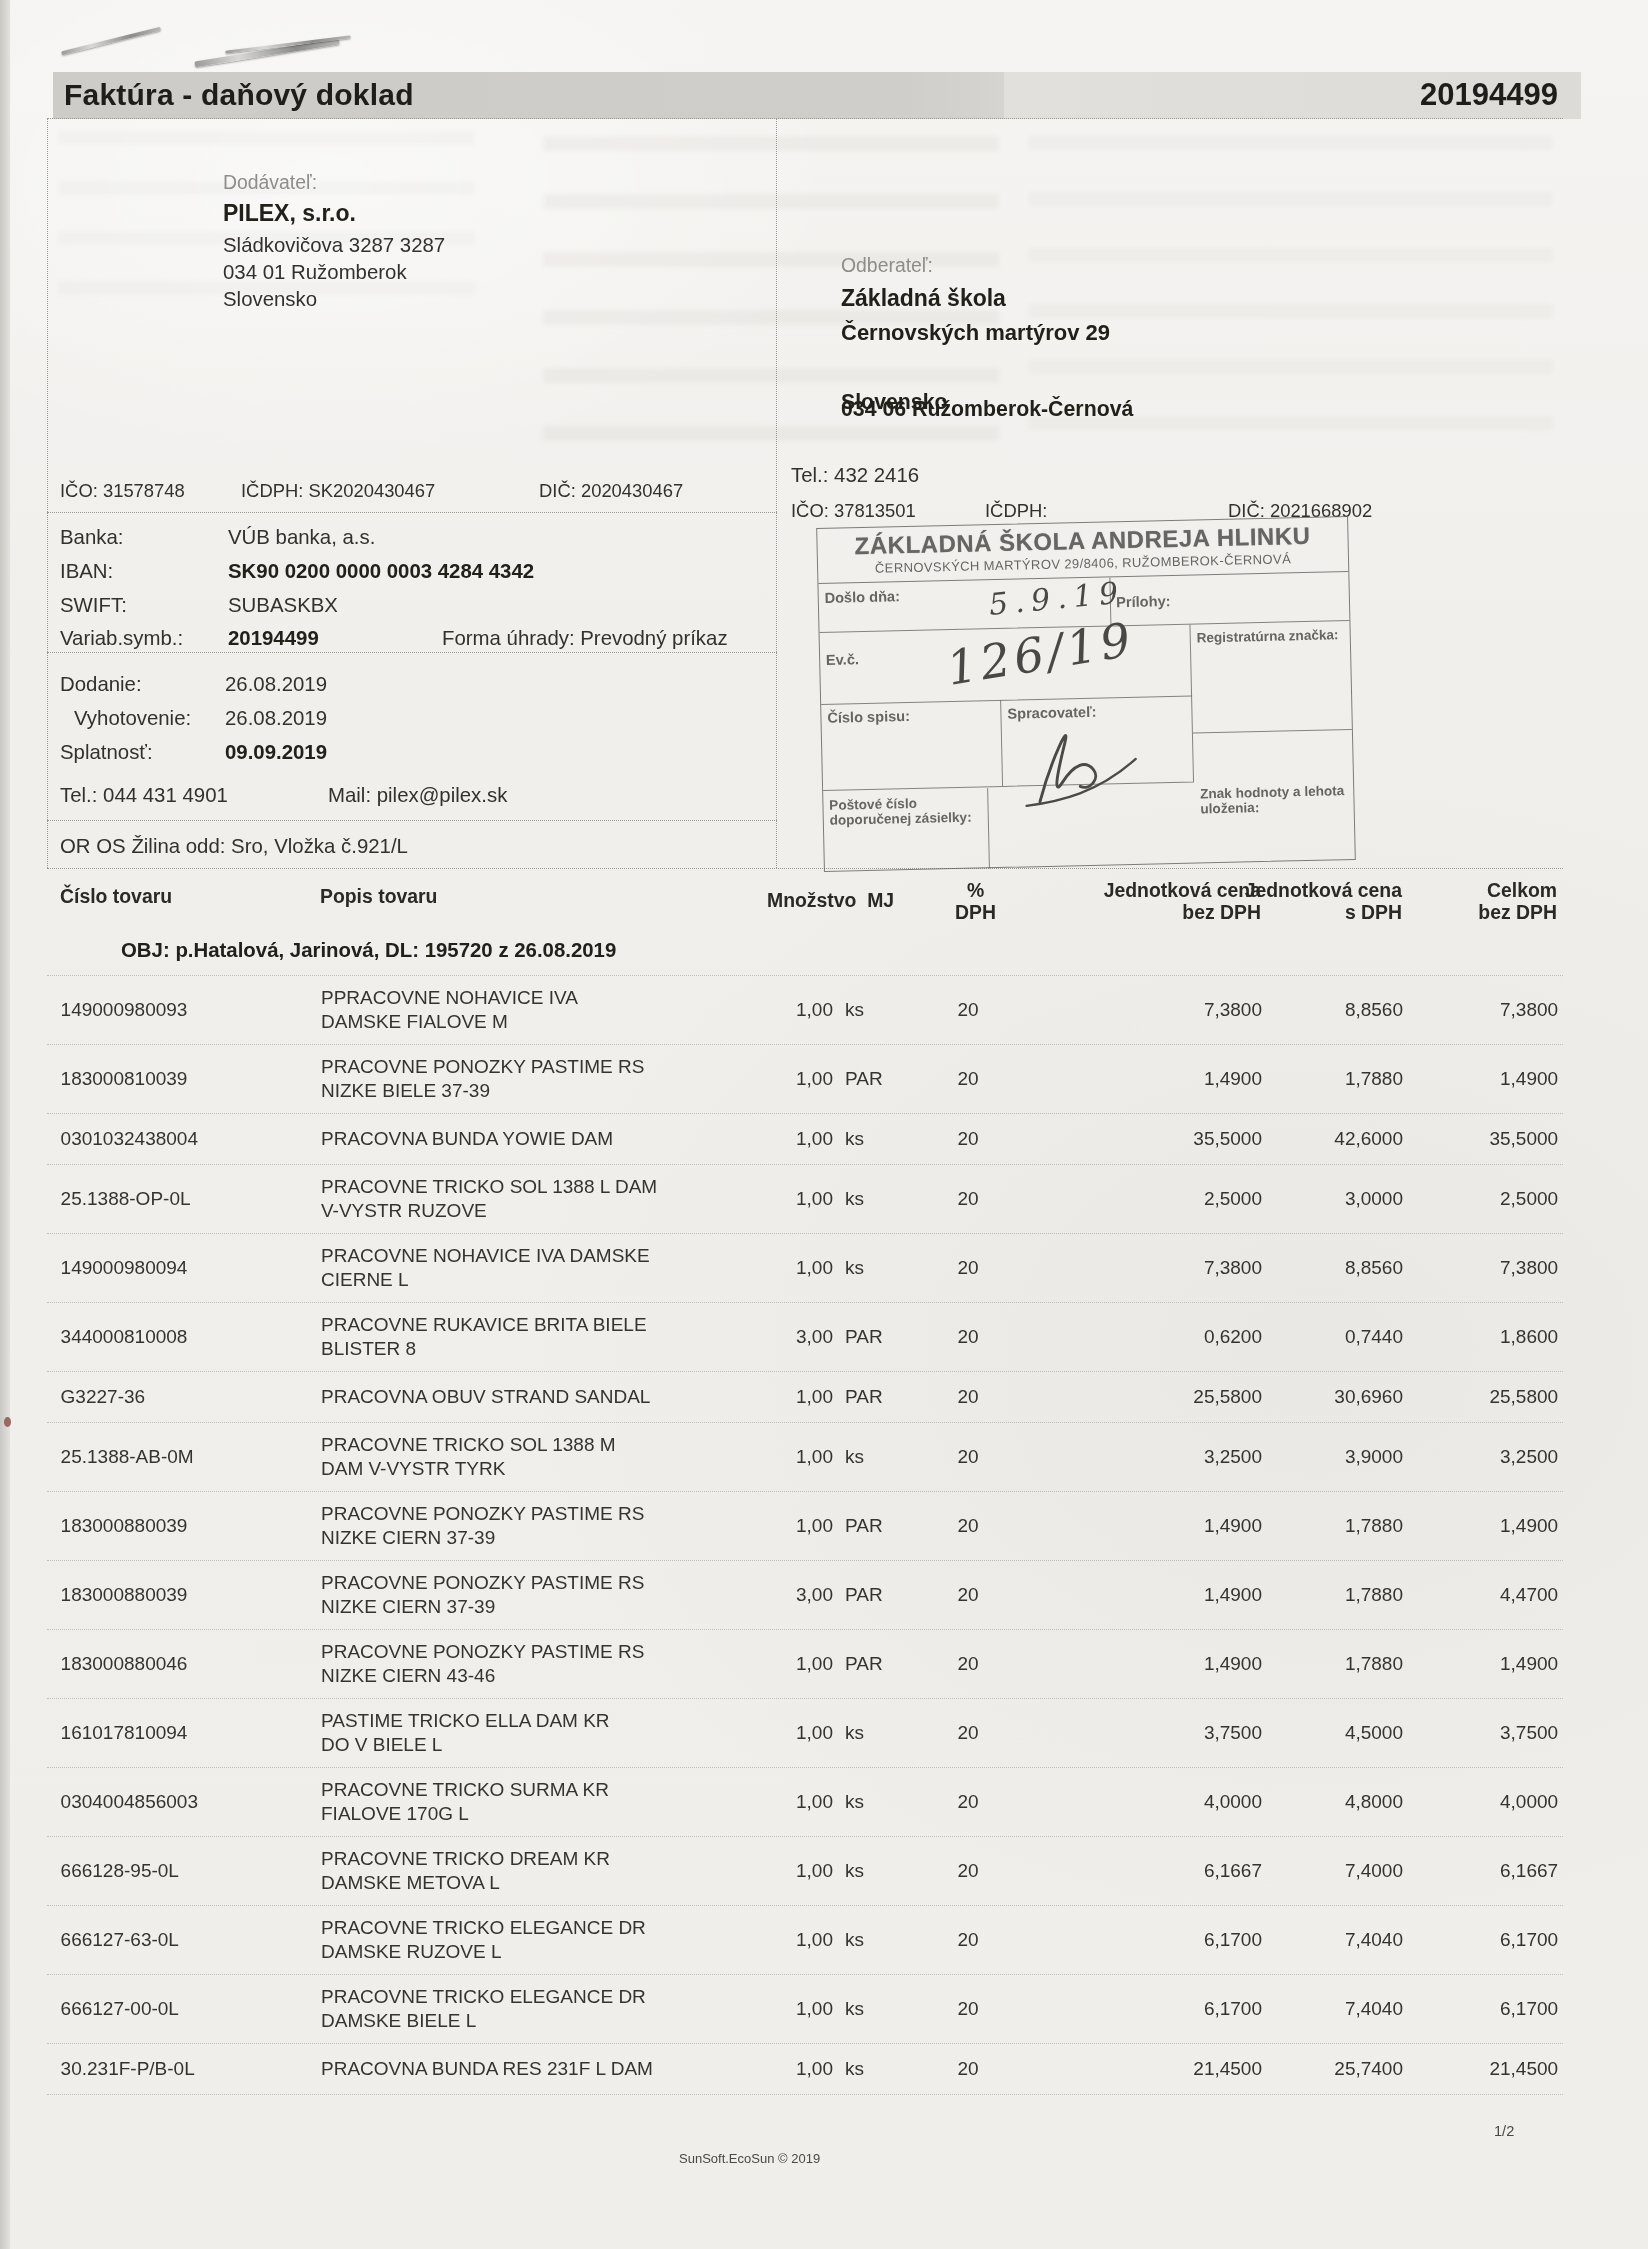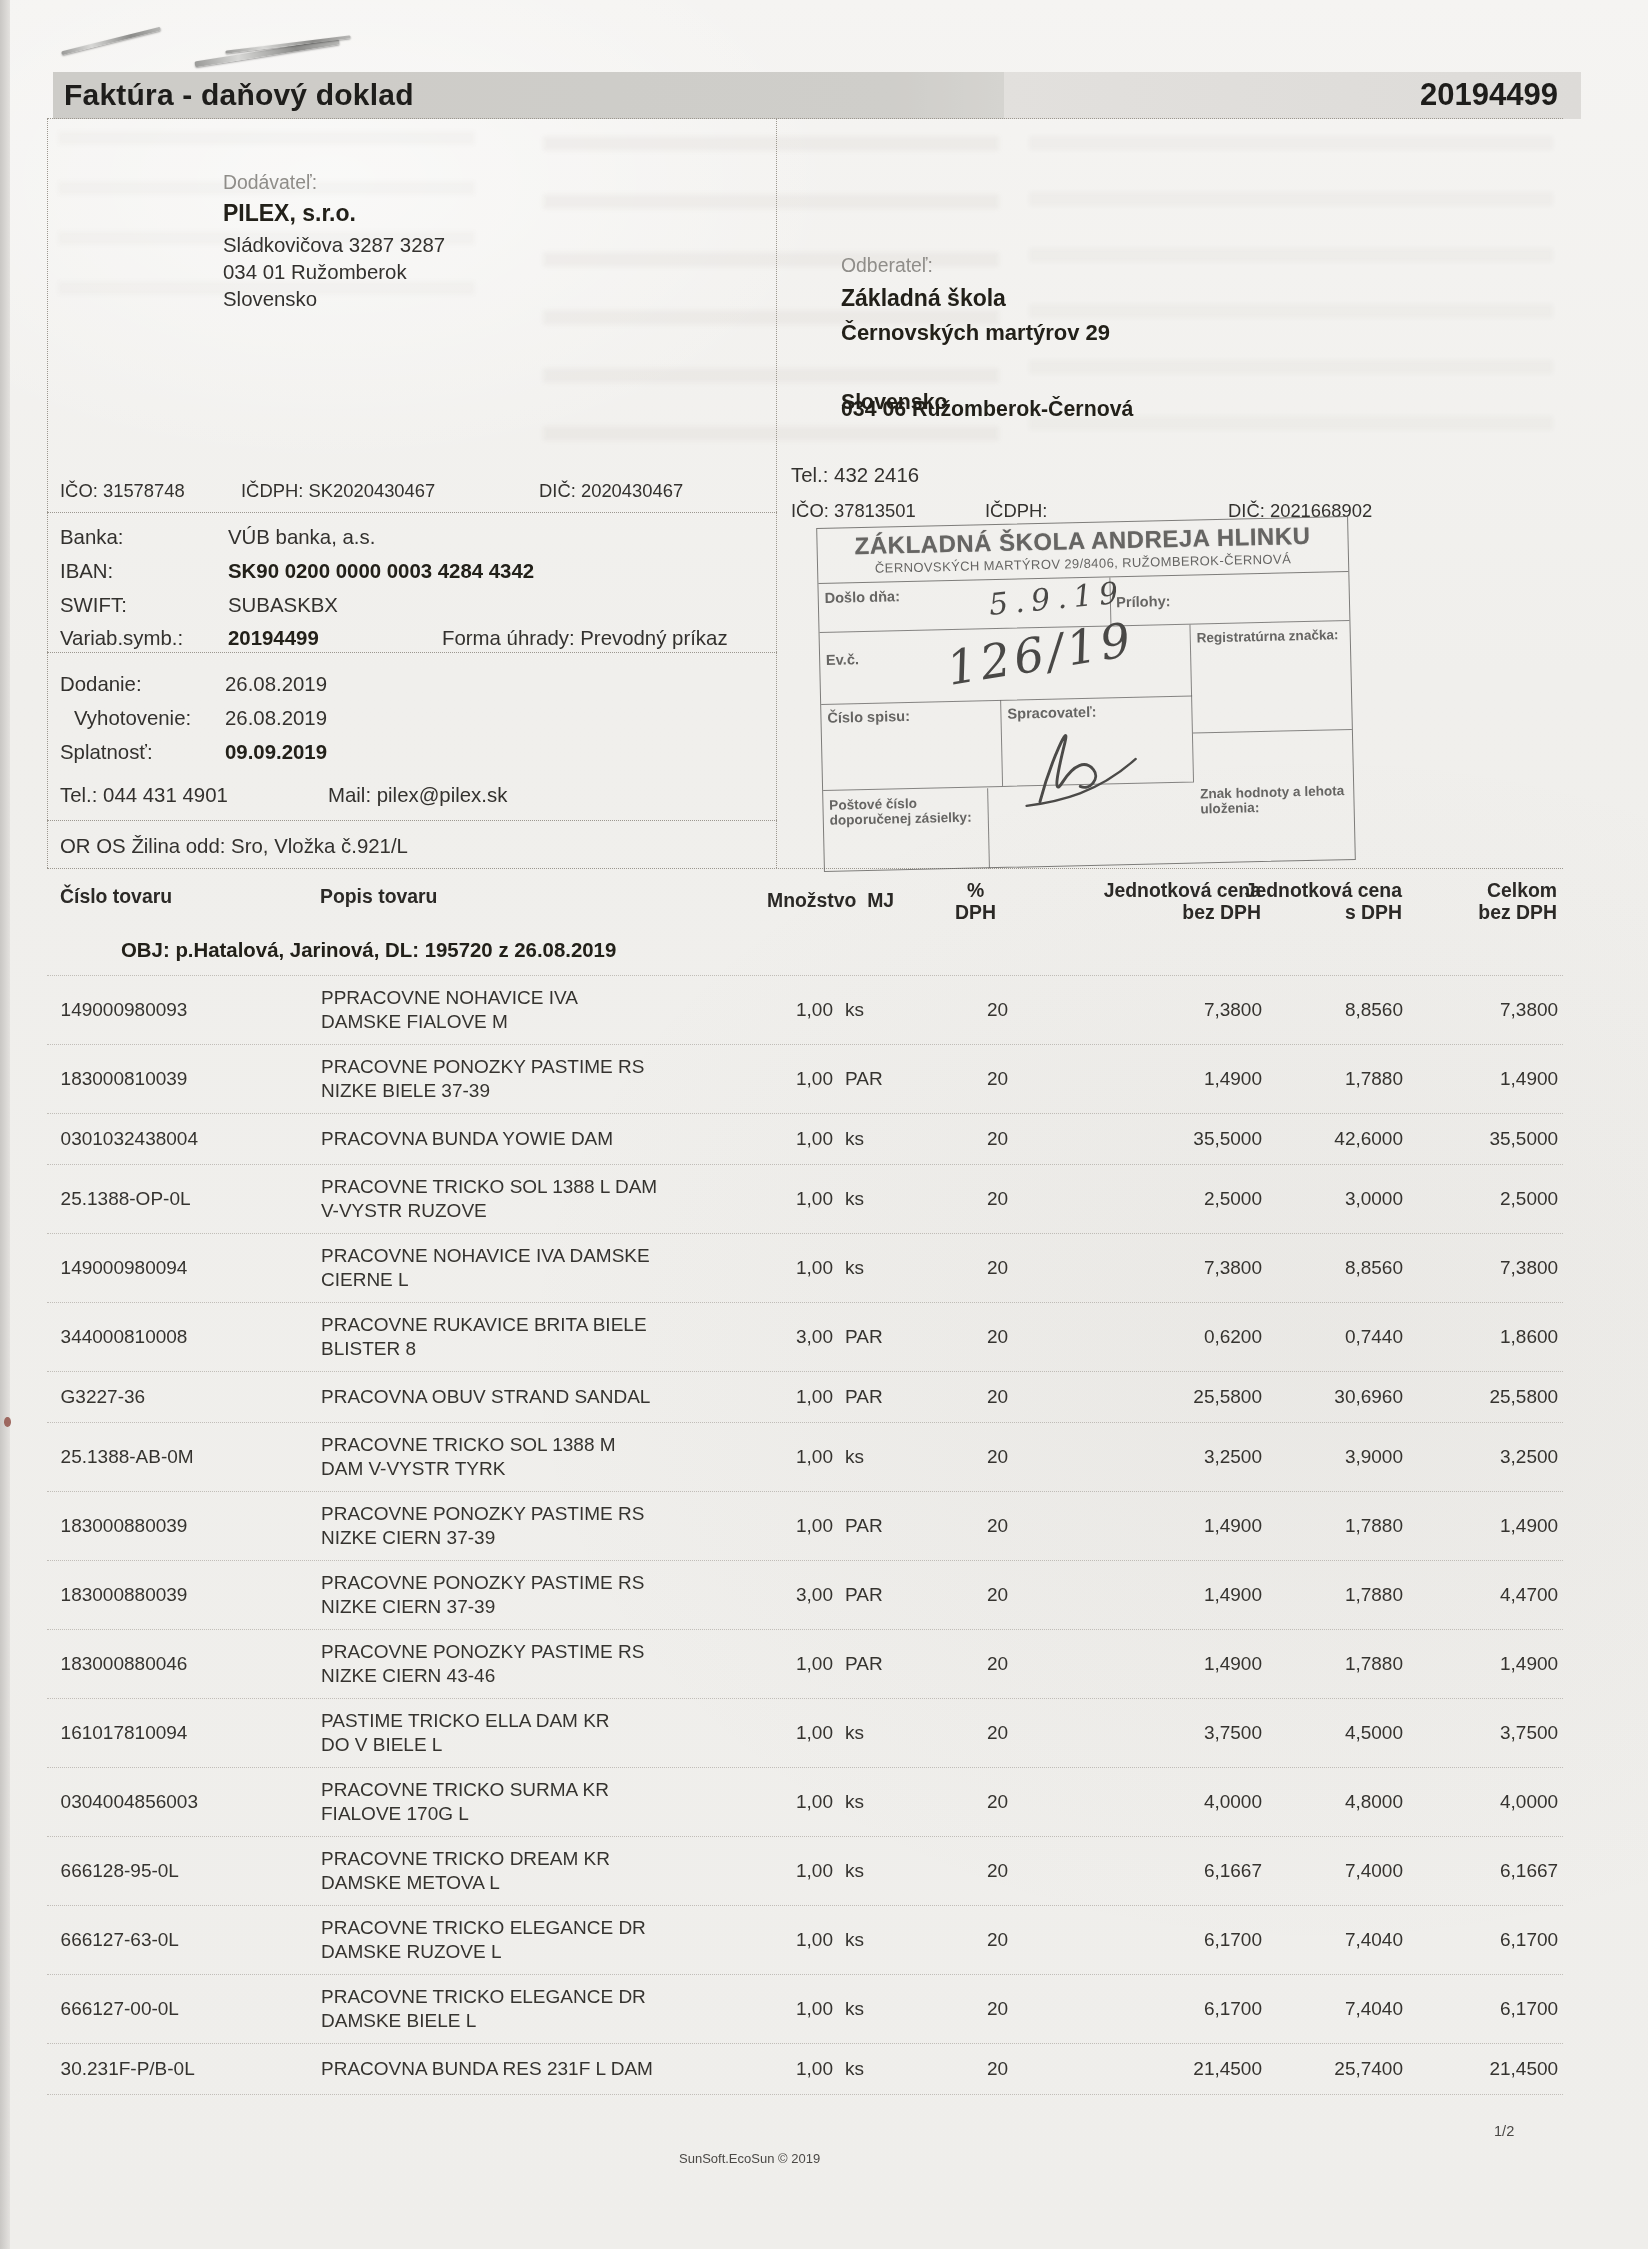--- a/index.html
+++ b/index.html
@@ -54,21 +54,21 @@
   .thead div{line-height:1.15;}
   .th{position:absolute;font-weight:700;font-size:19.4px;color:#2b2926;}
   .items{position:absolute;left:47px;top:975px;width:1516px;border-top:1px dotted rgba(155,150,142,.55);}
   .row{position:relative;height:68px;border-bottom:1px dotted rgba(155,150,142,.55);}
   .row.single{height:50px;}
   .c{position:absolute;top:50%;transform:translateY(-50%);font-size:19px;color:#35332f;}
   .c.code{left:13.6px;}
   .c.desc{left:274px;line-height:1.28;}
   .c.qty{right:730px;text-align:right;}
   .c.mj{left:798px;}
-  .c.dph{left:940px;width:58px;text-align:left;}
+  .c.dph{left:892px;width:58px;text-align:center;}
   .c.unit{right:301px;text-align:right;}
   .c.unitvat{right:160px;text-align:right;}
   .c.total{right:4.9px;text-align:right;}
   .footer{position:absolute;font-size:13px;color:#4a4845;}
   .speck{position:absolute;width:6.8px;height:9.7px;background:#8d4b41;border-radius:50%;opacity:.8;}
 </style>
 </head>
 <body>
 
 <div class="paper"></div>

